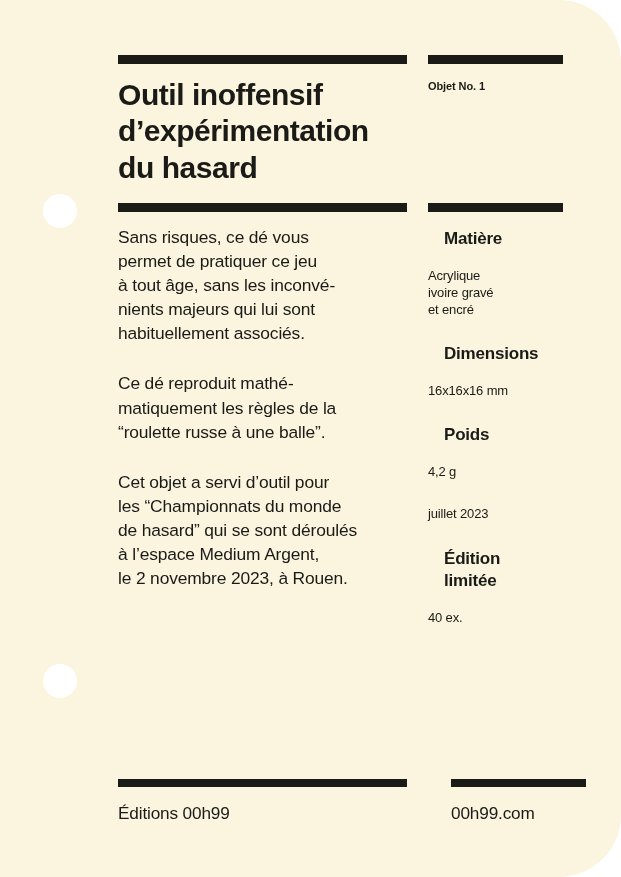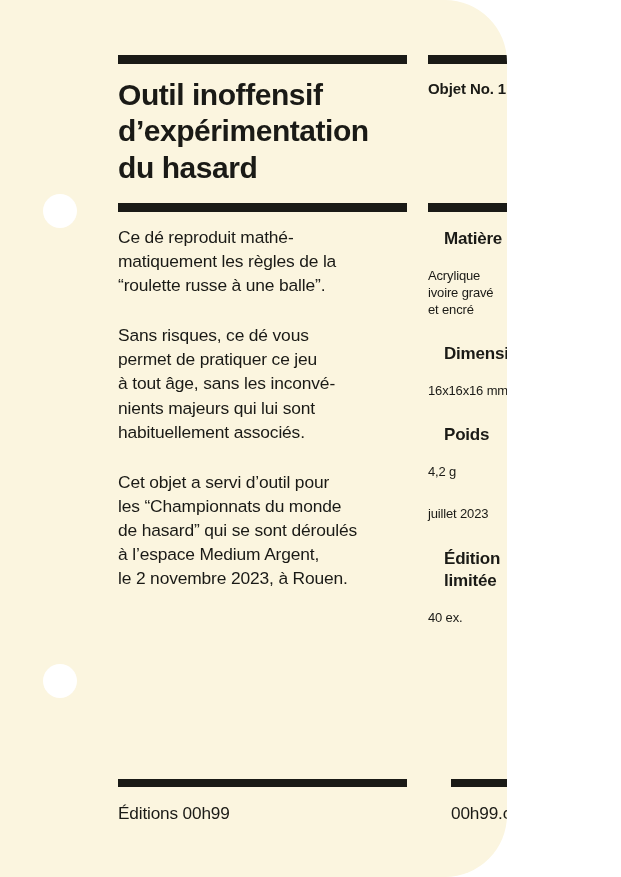--- a/index.html
+++ b/index.html
@@ -13,21 +13,21 @@
     width: 621px;
     height: 877px;
     overflow: hidden;
     font-family: "Liberation Sans", sans-serif;
     -webkit-font-smoothing: antialiased;
   }
 
   
   .card {
     position: relative;
-    width: 507px;
+    width: 621px;
     height: 877px;
     box-sizing: border-box;
     background: #fbf5df;
     border-top-right-radius: 62px;
     border-bottom-right-radius: 62px;
     overflow: hidden;
   }
 
   
   .punch {
@@ -72,21 +72,21 @@
   .title {
     font-size: 30px;
     line-height: 1.21;
     font-weight: 700;
     letter-spacing: -0.45px;
     color: #1a1a16;
     margin: 0;
   }
 
   .objet {
-    font-size: 15px;
+    font-size: 11px;
     line-height: 1.25;
     font-weight: 700;
     letter-spacing: -0.1px;
     color: #1a1a16;
     margin: 0;
     padding-top: 3px;
   }
 
   .para {
     font-size: 17.4px;
@@ -154,28 +154,28 @@
       <div class="col-side">
         <div class="rule"></div>
         <p class="objet">Objet No. 1</p>
       </div>
     </div>
 
     <div class="row" id="row-body">
 
       <div class="col-main">
         <div class="rule"></div>
-        <p class="para">Ce dé reproduit mathé-
-matiquement les règles de la
-“roulette russe à une balle”.</p>
         <p class="para">Sans risques, ce dé vous
 permet de pratiquer ce jeu
 à tout âge, sans les inconvé-
 nients majeurs qui lui sont
 habituellement associés.</p>
+        <p class="para">Ce dé reproduit mathé-
+matiquement les règles de la
+“roulette russe à une balle”.</p>
         <p class="para">Cet objet a servi d’outil pour
 les “Championnats du monde
 de hasard” qui se sont déroulés
 à l’espace Medium Argent,
 le 2 novembre 2023, à Rouen.</p>
       </div>
 
       <div class="col-side">
         <div class="rule"></div>
 

